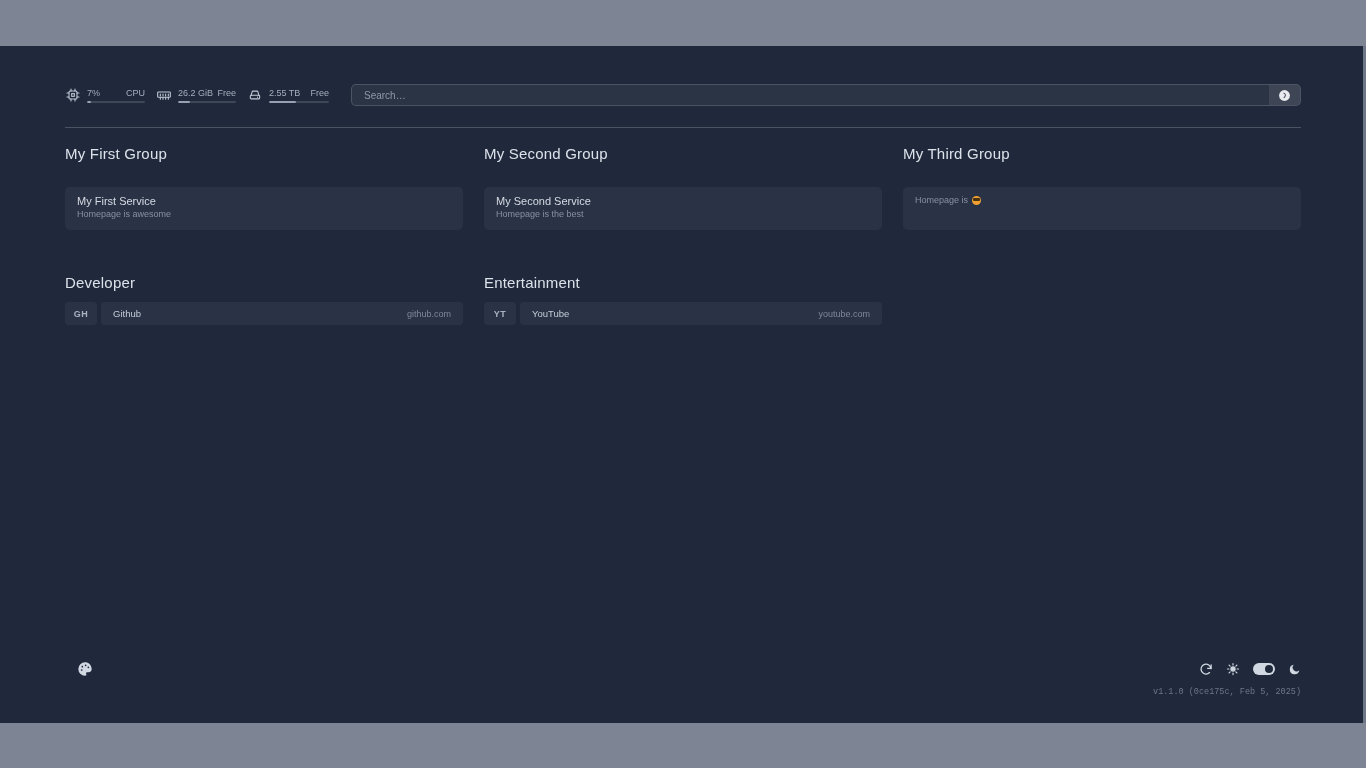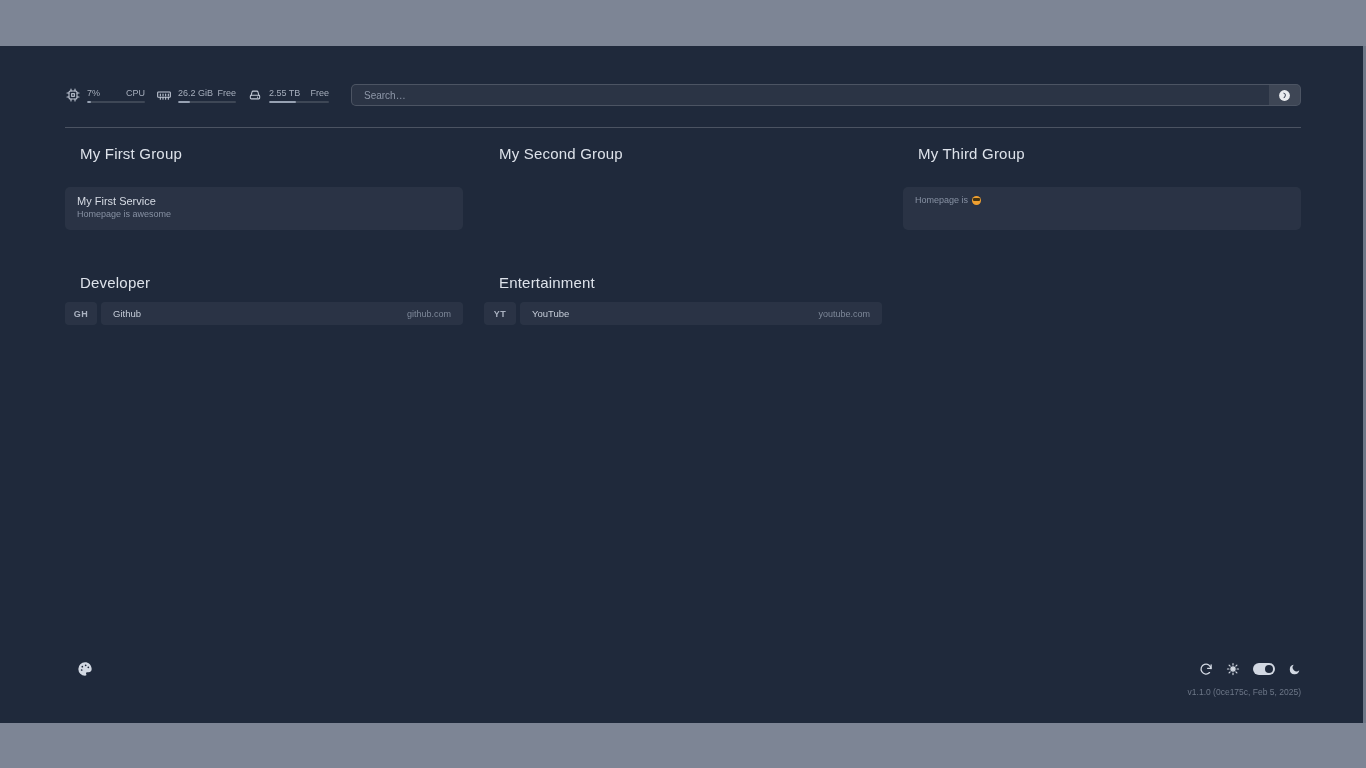--- a/index.html
+++ b/index.html
@@ -26,36 +26,36 @@
   .search-input { width:100%; height:100%; background:transparent; border:none; outline:none; color:#cdd3de; font-size:10px; padding:0 24px 0 12px; font-family:"Liberation Sans", sans-serif; }
   .search-input::placeholder { color:#8e97a8; }
   .search-provider { position:absolute; right:0; top:0; bottom:0; width:31px; background:rgba(255,255,255,0.09); border-radius:0 4px 4px 0; display:flex; align-items:center; justify-content:center; cursor:pointer; }
   .provider-icon { width:13px; height:13px; display:block; }
 
   .divider { margin-top:21px; border-top:1px solid rgba(255,255,255,0.20); }
 
   
   .grid3 { display:grid; grid-template-columns:repeat(3,1fr); column-gap:21px; }
   .services-grid { margin-top:17px; }
-  .group-title { font-size:15px; font-weight:500; color:#dde2ea; letter-spacing:.2px;margin-left:15px; }
+  .group-title { font-size:15px; font-weight:500; color:#dde2ea; letter-spacing:.2px; }
   .service-card { margin-top:25px; height:43px; background:rgba(255,255,255,0.05); border-radius:5px; padding:7px 12px 0 12px; cursor:pointer; }
   .service-name { font-size:11px; color:#d6dbe4; line-height:14px; }
   .service-desc { font-size:9px; color:#8791a3; line-height:12px; display:flex; align-items:center; }
   .cool-emoji { width:9px; height:9px; border-radius:50%; background:#f0a030; display:inline-block; position:relative; margin-left:4px; }
   .cool-emoji::after { content:""; position:absolute; left:1px; right:1px; top:2px; height:3px; border-radius:1px; background:#47340f; }
 
   .bookmarks-grid { margin-top:44px; }
   .bookmark-row { margin-top:11px; display:flex; gap:4px; height:23px; cursor:pointer; }
   .bm-abbr { width:32px; flex:0 0 auto; background:rgba(255,255,255,0.05); border-radius:4px; display:flex; align-items:center; justify-content:center; font-size:9px; font-weight:bold; color:#aab2c1; letter-spacing:.4px; }
   .bm-bar { flex:1; background:rgba(255,255,255,0.05); border-radius:4px; display:flex; align-items:center; justify-content:space-between; padding:0 12px; }
   .bm-name { font-size:9.5px; color:#c5ccd8; }
   .bm-url { font-size:9px; color:#7e8899; }
 
   
-  .footer { position:absolute; left:77px; right:65px; bottom:26px; }
+  .footer { position:absolute; left:77px; right:65px; bottom:26px;font-family:Liberation Mono, monospace; }
   .footer-top { display:flex; align-items:center; justify-content:space-between; }
   .footer-icon { color:#d2d8e2; cursor:pointer; display:flex; align-items:center; }
   .footer-icon svg { display:block; }
   .footer-right { display:flex; align-items:center; gap:13px; }
   .theme-toggle { width:22px; height:12px; border-radius:6px; background:#d2d8e2; position:relative; cursor:pointer; }
   .theme-toggle .knob { position:absolute; right:2px; top:2px; width:8px; height:8px; border-radius:50%; background:#1f293b; }
   .version { margin-top:10px; text-align:right; font-size:8.5px; color:#6d7788; }
 </style>
 </head>
 <body>
@@ -140,20 +140,24 @@
       <div class="grid3 services-grid">
         <div>
           <div class="group-title">My First Group</div>
           <div class="service-card">
             <div class="service-name">My First Service</div>
             <div class="service-desc">Homepage is awesome</div>
           </div>
         </div>
         <div>
           <div class="group-title">My Second Group</div>
+          <div class="service-card">
+            <div class="service-name">My Second Service</div>
+            <div class="service-desc">Homepage is the best</div>
+          </div>
         </div>
         <div>
           <div class="group-title">My Third Group</div>
           <div class="service-card">
             <div class="service-desc">
               <span>Homepage is</span>
               <span class="cool-emoji"></span>
             </div>
           </div>
         </div>

